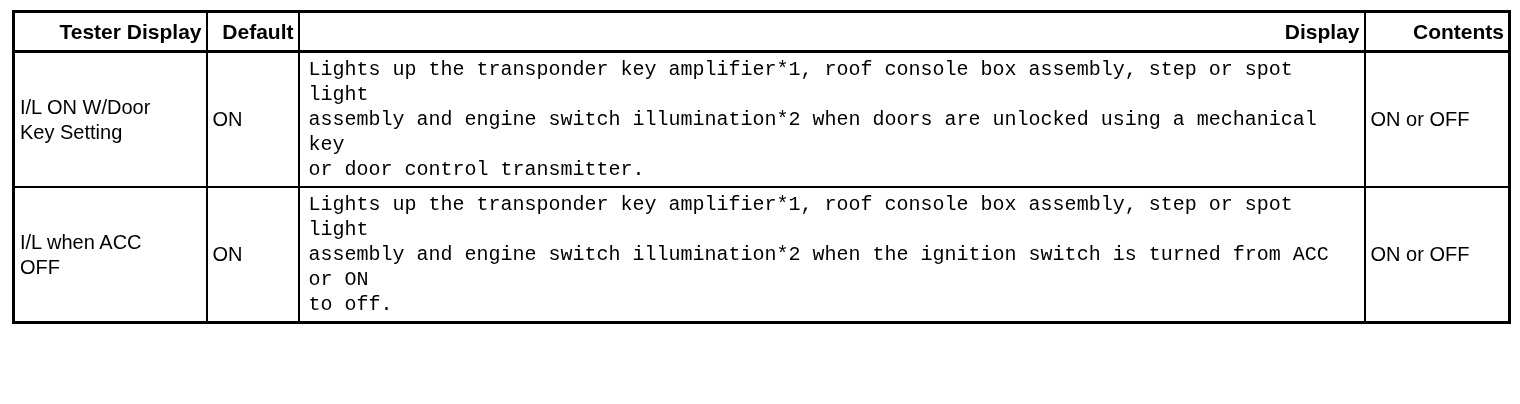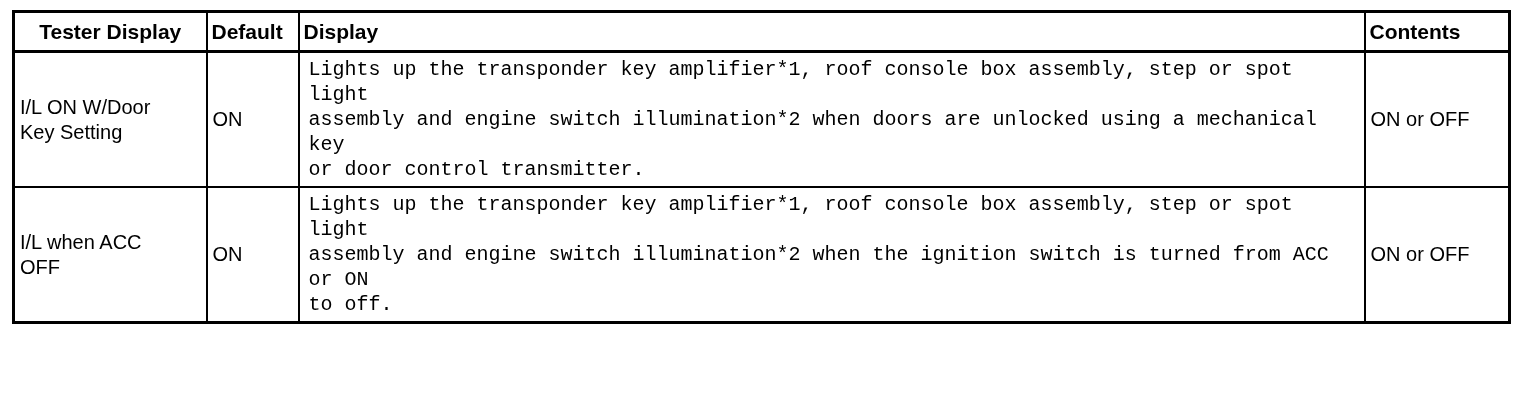--- a/index.html
+++ b/index.html
@@ -30,25 +30,25 @@
     overflow: hidden;
   }
   
   table.settings-table {
     border: 3px solid #000000;
   }
   table.settings-table thead th {
     border-bottom: 3px solid #000000;
     font-weight: bold;
     font-size: 21px;
-    text-align: left;
+    text-align: right;
     height: 33px;
     padding: 2px 4px;
   }
-  table.settings-table thead th.col-tester { text-align: center; }
+  table.settings-table thead th.col-tester { text-align: right; }
   table.settings-table tbody td {
     font-size: 20px;
     font-weight: normal;
     line-height: 25px;
     text-align: left;
     padding: 4px 4px 4px 5px;
     white-space: pre-line;
   }
   table.settings-table tbody td.cell-contents {
     padding-left: 9px;

